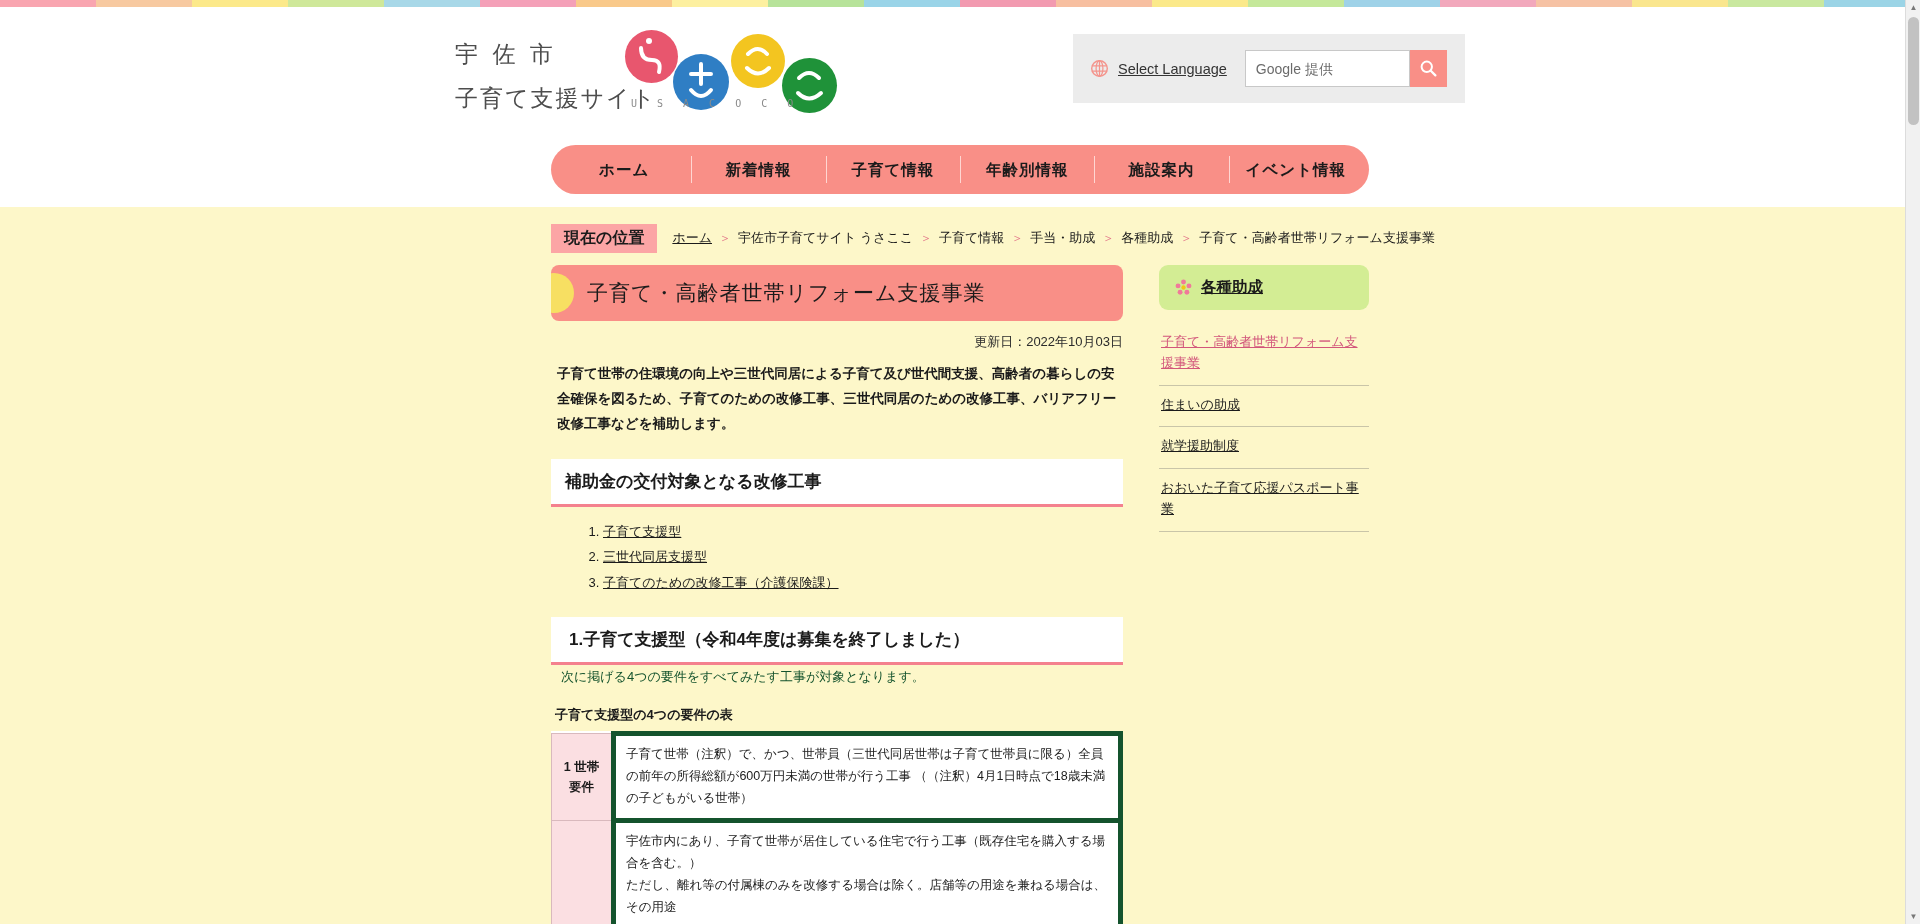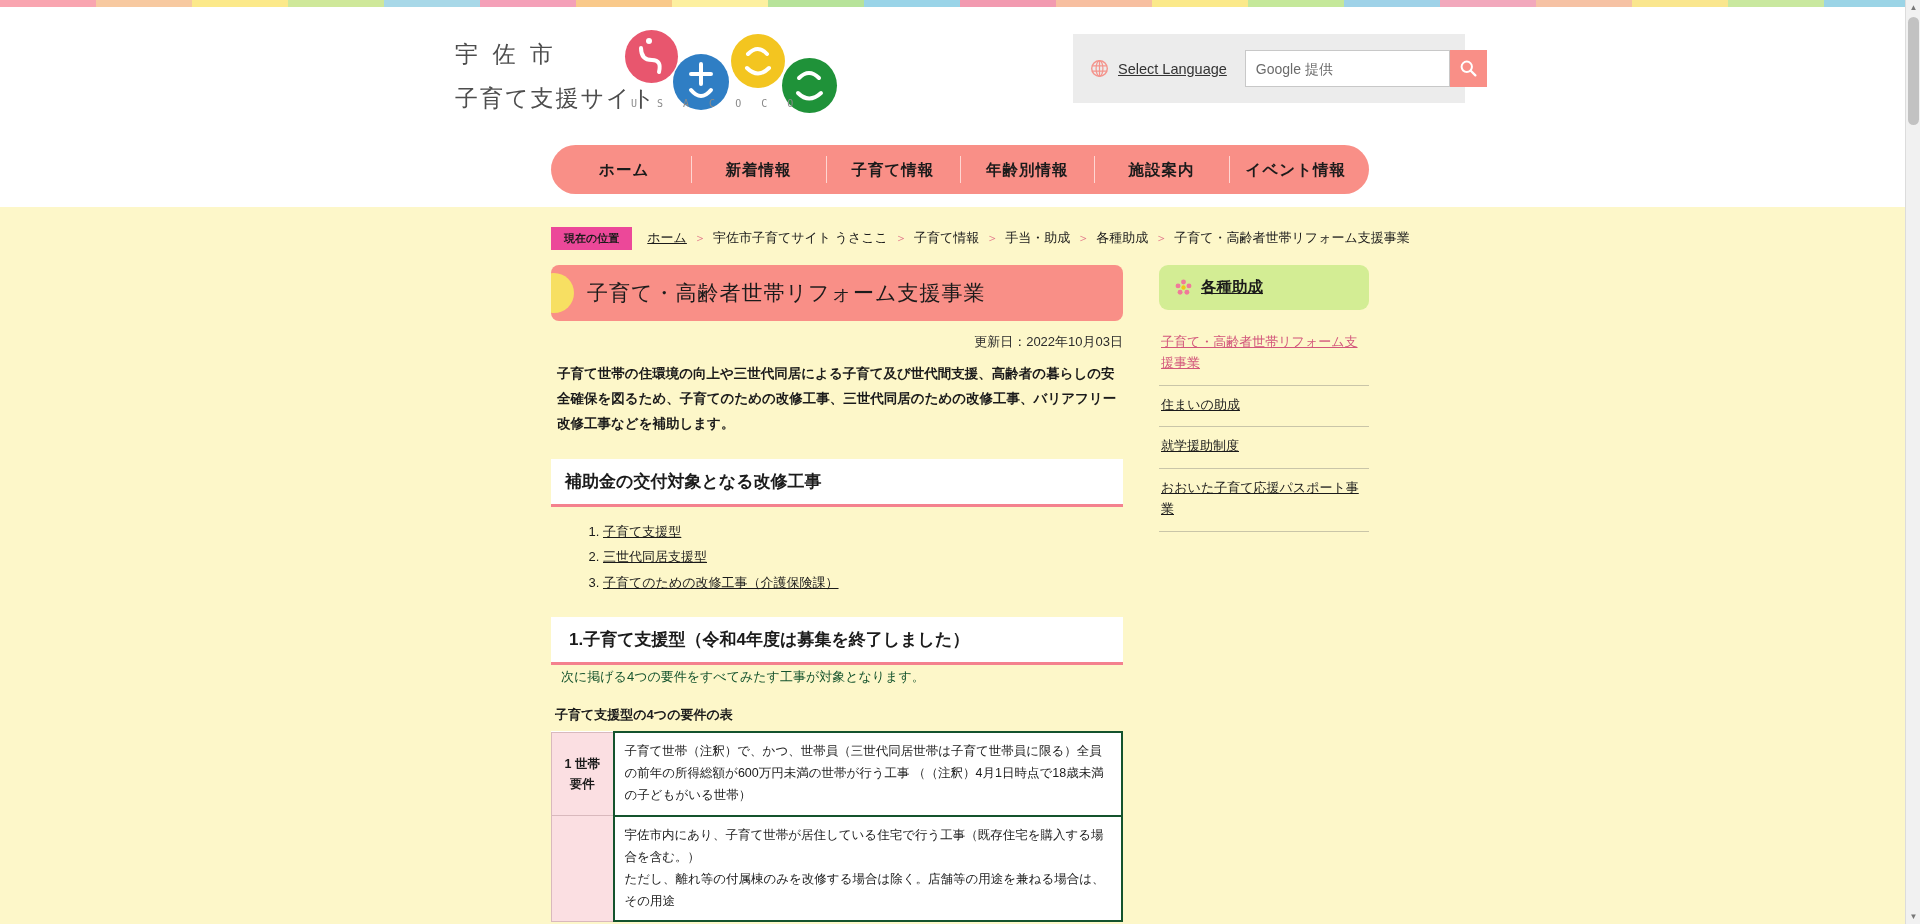--- a/index.html
+++ b/index.html
@@ -77,21 +77,21 @@
   }
   .globe { width: 19px; height: 19px; flex: none; }
   .lang-label {
     font-size: 14.5px; color: #333;
     text-decoration: underline;
     white-space: nowrap;
     cursor: pointer;
   }
   .searchwrap { display: flex; align-items: stretch; height: 37px; }
   .searchbox {
-    width: 205px; height: 37px;
+    width: 165px; height: 37px;
     border: 1px solid #c8c8c8;
     background: #fff;
     font-size: 14px;
     padding: 0 10px;
     color: #ec4899;
     outline: none;
     font-family: "Liberation Sans", sans-serif;
   }
   .searchbox::placeholder { color: #6b6b6b; }
   .searchbtn {
@@ -153,23 +153,23 @@
     display: flex;
     align-items: center;
     flex-wrap: nowrap;
     font-size: 13px;
     color: #2b2b2b;
     gap: 0px;
     height: 26px;
     white-space: nowrap;
   }
   .crumb-badge {
-    background: #ec4899;
-    color: #1b1b1b;
-    font-size: 11px;
+    background: #fca5a5;
+    color: #1b1b1b;
+    font-size: 16px;
     font-weight: bold;
     padding: 4px 13px;
     margin-right: 15px;
     flex: none;
   }
   .crumb-link { text-decoration: underline; color: #1b1b1b; cursor: pointer; }
   .crumb-sep { color: #e2788a; margin: 0 7px; font-size: 12px; }
   .crumb-txt { color: #1b1b1b; }
 
   
@@ -264,21 +264,21 @@
     border: 1px solid #d9b9bd;
     font-size: 12.5px;
     font-weight: bold;
     color: #1b1b1b;
     padding: 20px 6px;
     text-align: center;
     vertical-align: middle;
     line-height: 1.6;
   }
   table.req td {
-    border: 2px solid #14532d;
+    border: 5px solid #14532d;
     font-size: 12.5px;
     color: #1b1b1b;
     padding: 8px 10px;
     line-height: 1.75;
     vertical-align: top;
   }
 
   
   .sidebox {
     background: #d3ed94;

